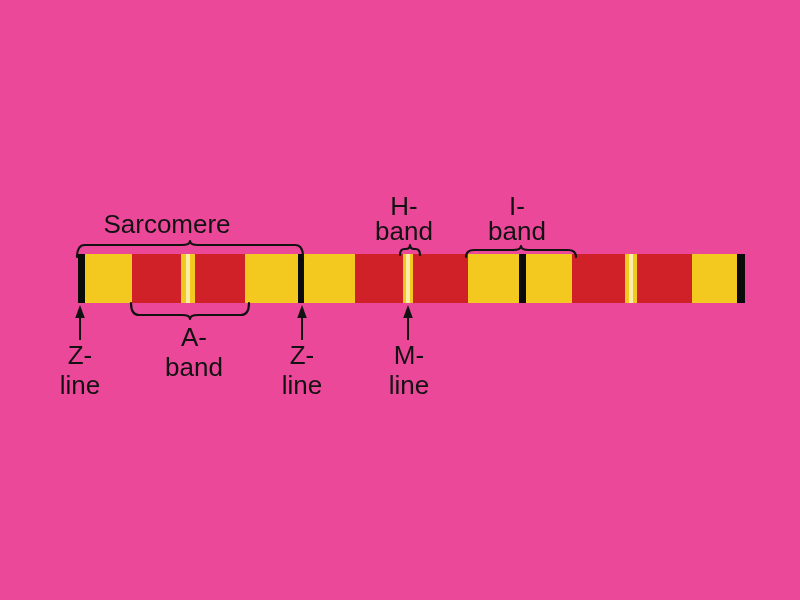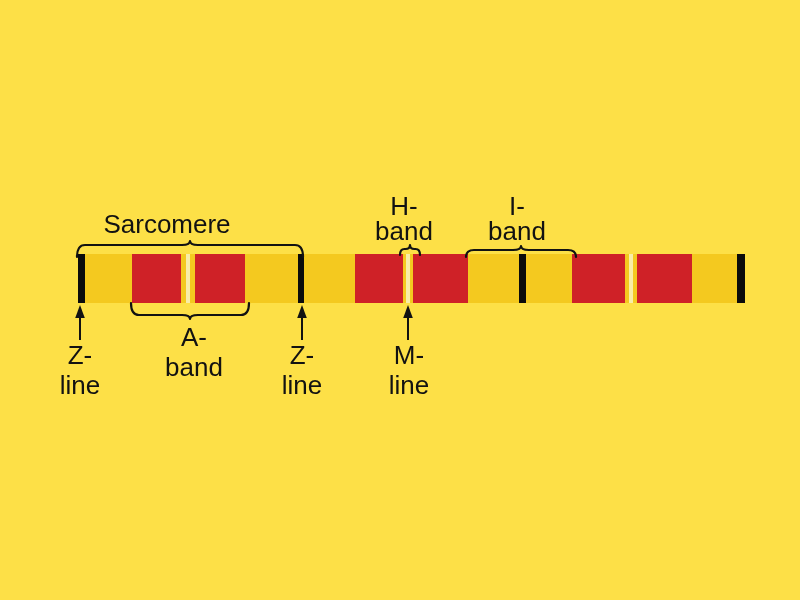--- a/index.html
+++ b/index.html
@@ -1,17 +1,17 @@
 <!DOCTYPE html>
 <html><head>
 <meta charset="utf-8">
 <style>
   html,body{margin:0;padding:0;background:#ffffff;}
   .stage{
-    position:relative;width:800px;height:600px;background:#fde047;
+    position:relative;width:800px;height:600px;background:#ec4899;
     font-family:"Liberation Sans",sans-serif;overflow:hidden;
   }
   .band{
     position:absolute;display:flex;flex-direction:row;align-items:stretch;
   }
   .band .seg{height:100%;flex:0 0 auto;}
   .lbl{
     position:absolute;color:#121212;font-size:26px;line-height:30px;
     text-align:center;white-space:pre-line;transform:translateX(-50%);
     user-select:none;

